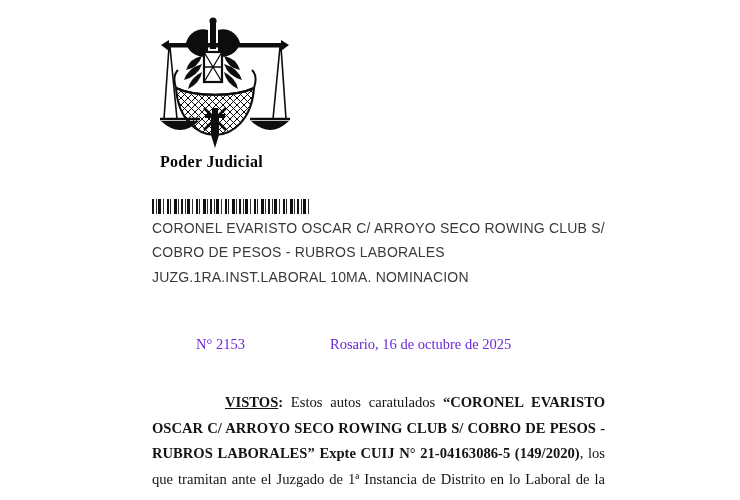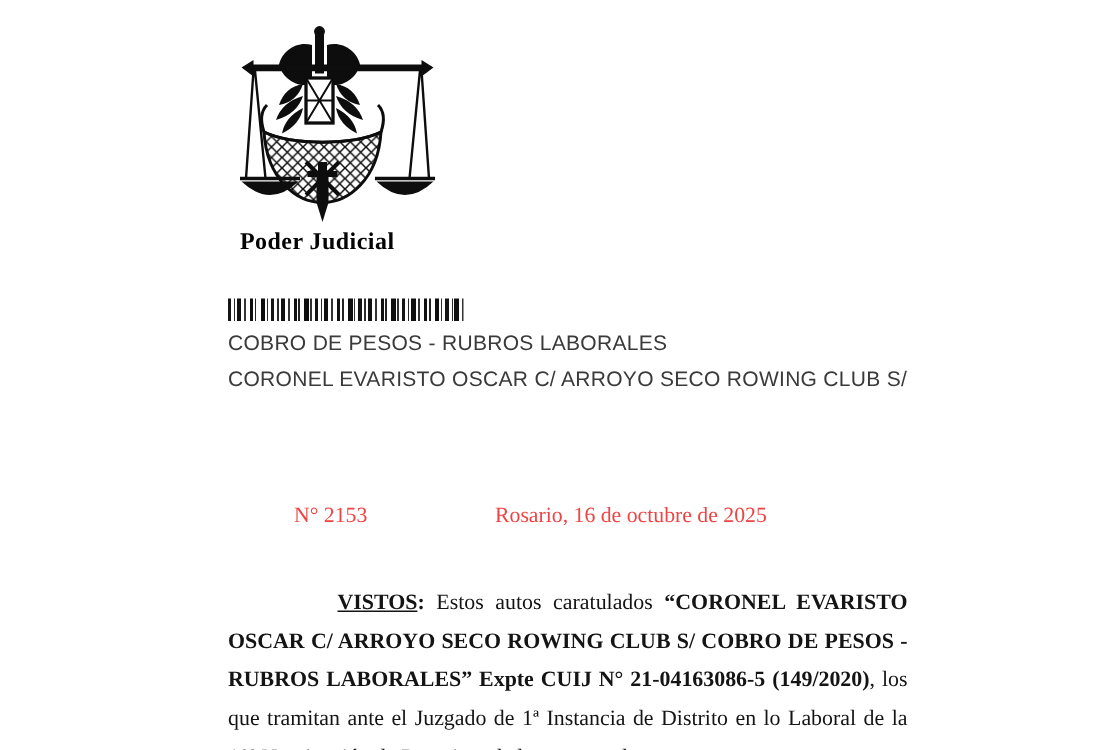--- a/index.html
+++ b/index.html
@@ -25,21 +25,21 @@
       #222222 18px,#222222 19px,#fdfdfd 19px,#fdfdfd 22px,
       #0e0e0e 22px,#0e0e0e 25px,#fdfdfd 25px,#fdfdfd 26px,
       #303030 26px,#303030 27px,#fdfdfd 27px,#fdfdfd 29px);
   }
   .caption {
     position:absolute; left:152px; top:216px; width:480px;
     font-family:"Liberation Sans", sans-serif;
     font-size:14px; line-height:24.3px; letter-spacing:0.2px;
     color:#3a3a3a; white-space:nowrap;
   }
-  .res-line { position:absolute; left:0; top:336px; width:740px; height:20px; font-size:14.5px; color:#ef4444; }
+  .res-line { position:absolute; left:0; top:336px; width:740px; height:20px; font-size:14.5px; color:#6d28d9; }
   .res-number { position:absolute; left:196px; top:0; }
   .res-date   { position:absolute; left:330px; top:0; }
   .body-par {
     position:absolute; left:152px; top:375px; width:453px;
     font-size:14.6px; line-height:25.9px; text-align:justify;
     text-indent:44px; color:#141414;
   }
   .b  { font-weight:bold; }
   .bu { font-weight:bold; text-decoration:underline;margin-left:29px; }
 </style>
@@ -94,22 +94,23 @@
       <rect x="45" y="100" width="20" height="4" fill="#0d0d0d"></rect>
       <path d="M51,104 L59,104 L59,121 L55,134 L51,121 Z" fill="#0d0d0d"></path>
     </svg>
   </div>
 
   <div class="org-name">Poder Judicial</div>
 
   <div class="barcode"></div>
 
   <div class="caption">
+    <div>CORONEL EVARISTO OSCAR C/ ARROYO SECO ROWING CLUB S/</div>
     <div>COBRO DE PESOS - RUBROS LABORALES</div>
-    <div>CORONEL EVARISTO OSCAR C/ ARROYO SECO ROWING CLUB S/</div>
+    <div>JUZG.1RA.INST.LABORAL 10MA. NOMINACION</div>
   </div>
 
   <div class="res-line">
     <span class="res-number">N° 2153</span>
     <span class="res-date">Rosario, 16 de octubre de 2025</span>
   </div>
 
   <p class="body-par"><span class="bu">VISTOS</span><span class="b">:</span><span> Estos autos caratulados </span><span class="b">“CORONEL EVARISTO OSCAR C/ ARROYO SECO ROWING CLUB S/ COBRO DE PESOS - RUBROS LABORALES” Expte CUIJ N° 21-04163086-5 (149/2020)</span><span>, los que tramitan ante el Juzgado de 1ª Instancia de Distrito en lo Laboral de la 10ª Nominación de Rosario y de los que resulta que:</span></p>
 
 </div>

